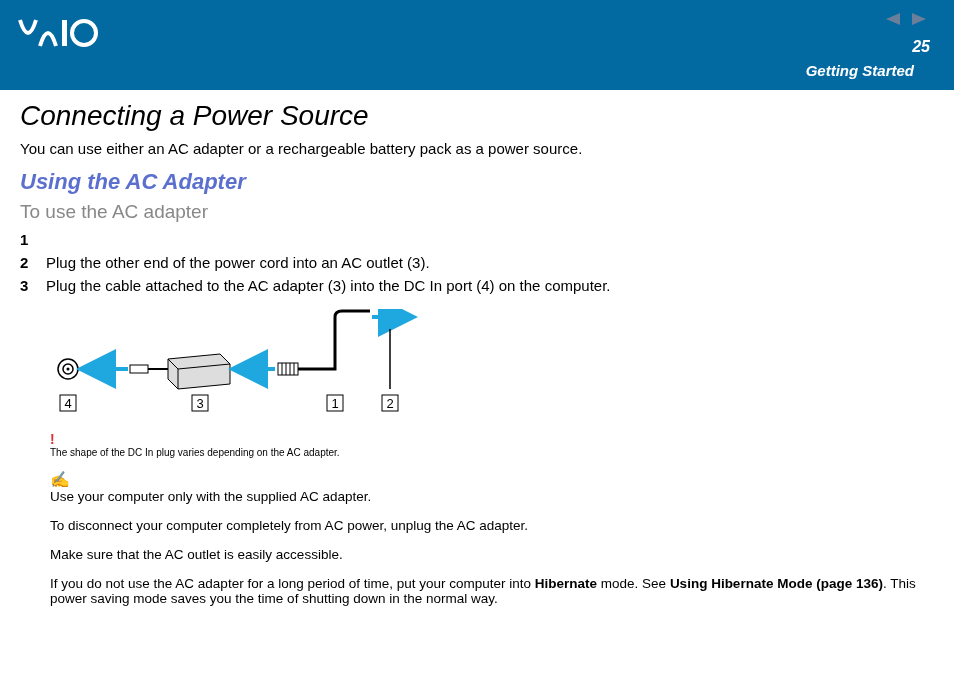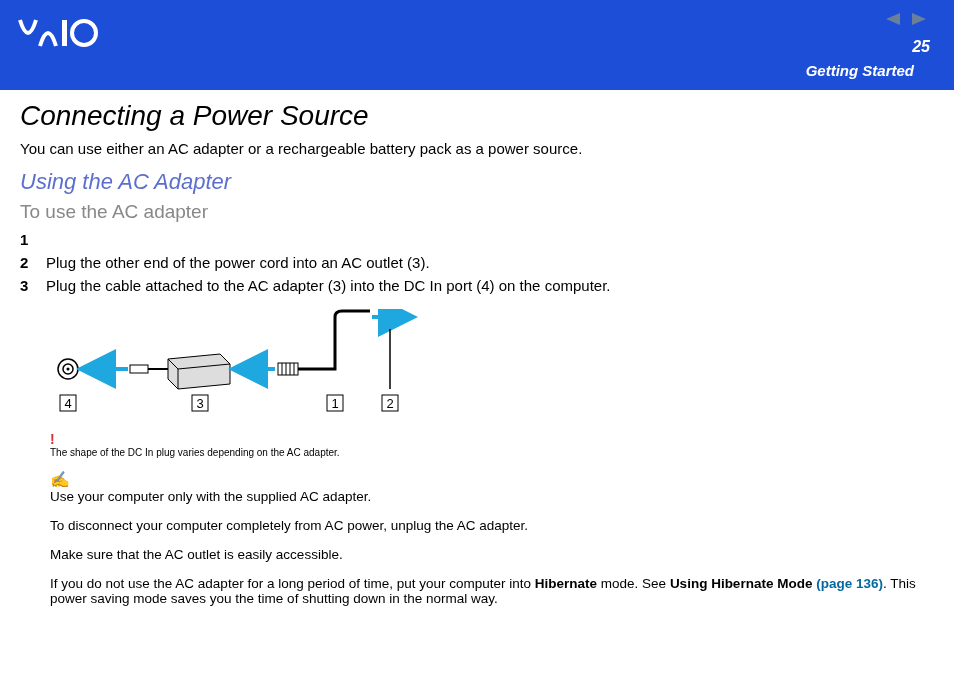--- a/index.html
+++ b/index.html
@@ -6,21 +6,21 @@
   body {
     width: 954px;
     height: 674px;
     font-family: Arial, Helvetica, sans-serif;
     background: #fff;
     overflow: hidden;
   }
   .header {
     width: 100%;
     height: 90px;
-    background: #1d4ed8;
+    background: #0369a1;
     color: #fff;
     position: relative;
   }
   .logo {
     position: absolute;
     top: 18px;
     left: 18px;
     font-size: 32px;
     font-weight: bold;
     font-style: italic;
@@ -58,21 +58,21 @@
     font-size: 28px;
     color: #000;
     margin-bottom: 8px;
   }
   .intro {
     font-size: 15px;
     margin-bottom: 12px;
   }
   h2 {
     font-style: italic;
-    font-weight: normal;
+    font-weight: bold;
     color: #5b6fcf;
     font-size: 22px;
     margin-bottom: 6px;
   }
   h3 {
     font-weight: normal;
     color: #888;
     font-size: 19px;
     margin-bottom: 8px;
   }
@@ -111,21 +111,21 @@
   }
   .note-icon {
     color: #5b6fcf;
     font-size: 16px;
   }
   .note p {
     font-size: 13.5px;
     margin-bottom: 14px;
   }
   .linkish {
-    color: #0369a1;
+    color: #000000;
     font-weight: bold;
   }
   b { font-weight: bold; }
 </style>
 </head>
 <body>
 
 <div class="header">
   <div class="logo">
     <svg width="110" height="30" viewBox="0 0 110 30">

